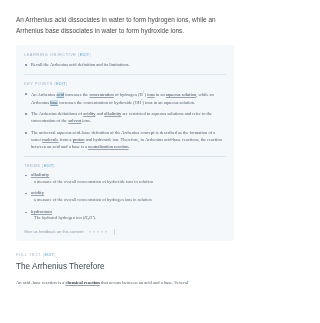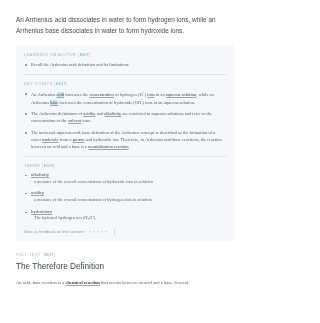--- a/index.html
+++ b/index.html
@@ -244,17 +244,17 @@
       <span class="fb-divider"></span>
     </div>
 
   </div>
 
   <div class="fulltext">
     <div class="ft-head">
       <span>FULL TEXT</span>
       <span class="brk">[</span><span class="edit">edit</span><span class="brk">]</span>
     </div>
-    <h2 class="ft-title">The Therefore Definition</h2>
+    <h2 class="ft-title">The Arrhenius Therefore</h2>
     <p class="ft-body" id="ft-para"><span>An acid–base reaction is a </span><a class="lnk">chemical reaction</a><span> that occurs between an acid and a base. Several</span></p>
   </div>
 
 </div>
 
 </body></html>

